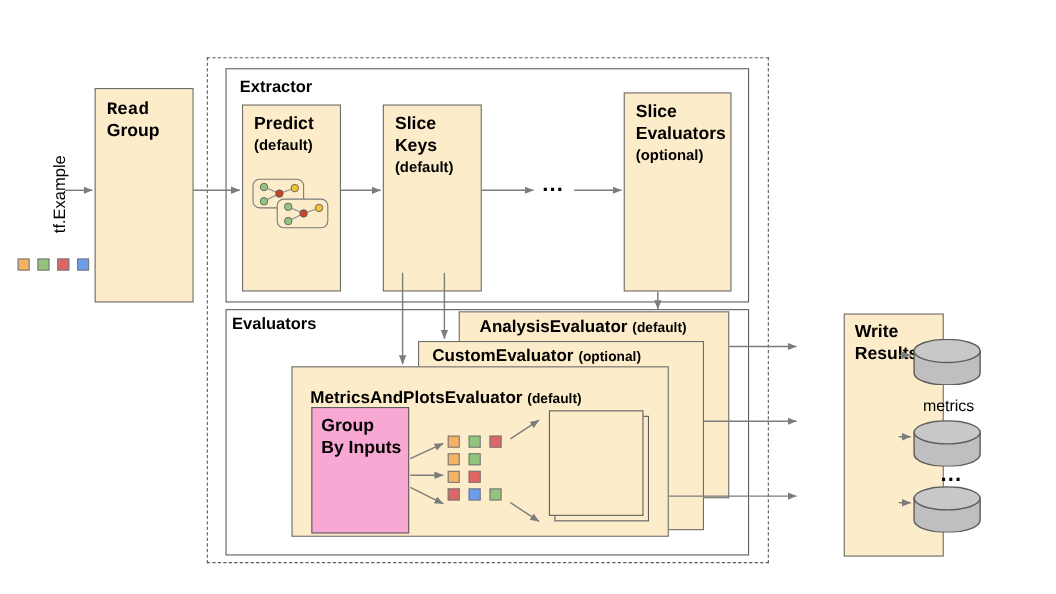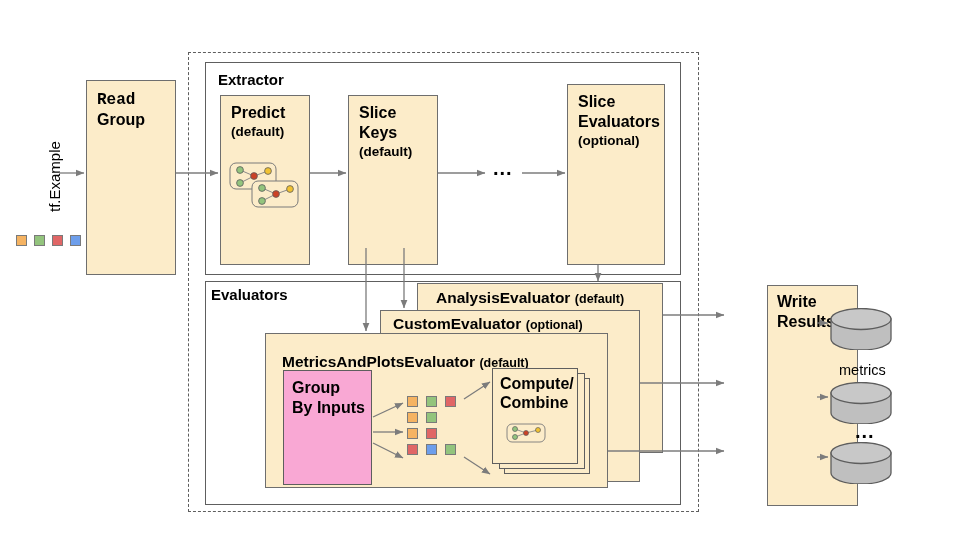--- a/index.html
+++ b/index.html
@@ -133,34 +133,20 @@
       <div class="sq c-gr" style="left: 19px; top: 16px;"></div>
       <div class="sq c-or" style="left: 0px; top: 32px;"></div>
       <div class="sq c-rd" style="left: 19px; top: 32px;"></div>
       <div class="sq c-rd" style="left: 0px; top: 48px;"></div>
       <div class="sq c-bl" style="left: 19px; top: 48px;"></div>
       <div class="sq c-gr" style="left: 38px; top: 48px;"></div>
     </div>
 
   <div class="abs plainbox" style="left:504px;top:378px;width:86px;height:96px;background:#FCECC9;"></div>
   <div class="abs plainbox" style="left:499px;top:373px;width:86px;height:96px;background:#FCECC9;"></div>
-  <div class="abs plainbox" style="left:492px;top:368px;width:86px;height:96px;background:#FCECC9;">
-    <div class="box-ttl" style="position:absolute;left:7px;top:6px;">Compute/</div>
-    <div class="box-ttl" style="position:absolute;left:7px;top:25px;">Combine</div>
-    <svg class="abs" style="left:12px;top:52px;width:44px;height:24px;" viewBox="0 0 44 24">
-      <rect x="2" y="3" width="38" height="18" rx="5" fill="none" stroke="#7a7a7a" stroke-width=".9"></rect>
-      <line x1="10" y1="8" x2="21" y2="12" stroke="#8a8a8a" stroke-width=".9"></line>
-      <line x1="10" y1="16" x2="21" y2="12" stroke="#8a8a8a" stroke-width=".9"></line>
-      <line x1="21" y1="12" x2="33" y2="9" stroke="#8a8a8a" stroke-width=".9"></line>
-      <circle cx="10" cy="8" r="2.5" fill="#93C47D" stroke="#5d5d5d" stroke-width=".7"></circle>
-      <circle cx="10" cy="16" r="2.5" fill="#93C47D" stroke="#5d5d5d" stroke-width=".7"></circle>
-      <circle cx="21" cy="12" r="2.5" fill="#CC4125" stroke="#5d5d5d" stroke-width=".7"></circle>
-      <circle cx="33" cy="9" r="2.5" fill="#F1C232" stroke="#5d5d5d" stroke-width=".7"></circle>
-    </svg>
-  </div>
 
   <div class="abs procbox" style="left:767px;top:285px;width:91px;height:221px;">
     <div class="box-ttl" style="position:absolute;left:9px;top:7px;">Write</div>
     <div class="box-ttl" style="position:absolute;left:9px;top:27px;">Results</div>
   </div>
 
   <div class="cyl-lbl" style="position:absolute;left:836px;top:287px;margin-top:26px;">analysis</div>
   <svg class="abs" style="left:830px;top:308px;width:63px;height:42px;" viewBox="0 0 63 42">
     <path d="M1,11 L1,31 A30,11 0 0,0 61,31 L61,11 Z" fill="#BFBFBF" stroke="#5d5d5d" stroke-width="1.3"></path>
     <ellipse cx="31" cy="11" rx="30" ry="10.5" fill="#C8C8C8" stroke="#5d5d5d" stroke-width="1.3"></ellipse>

